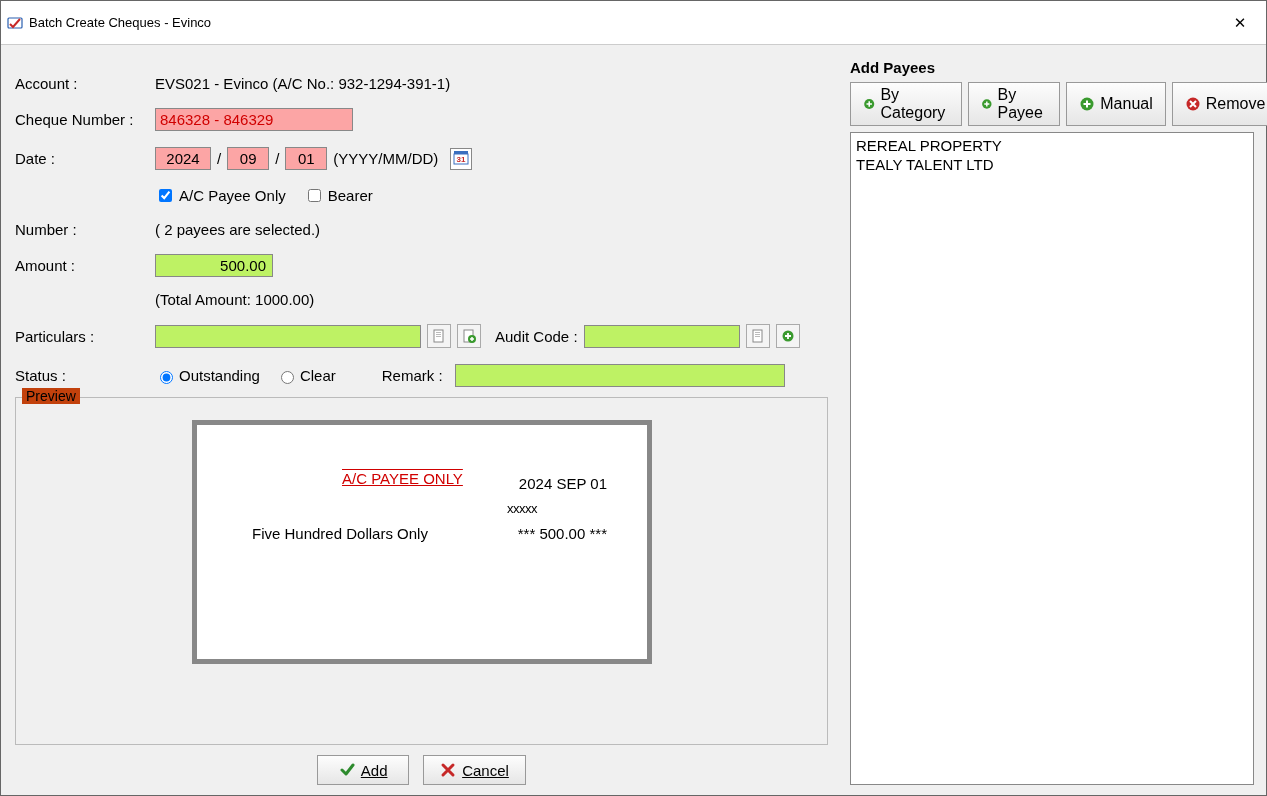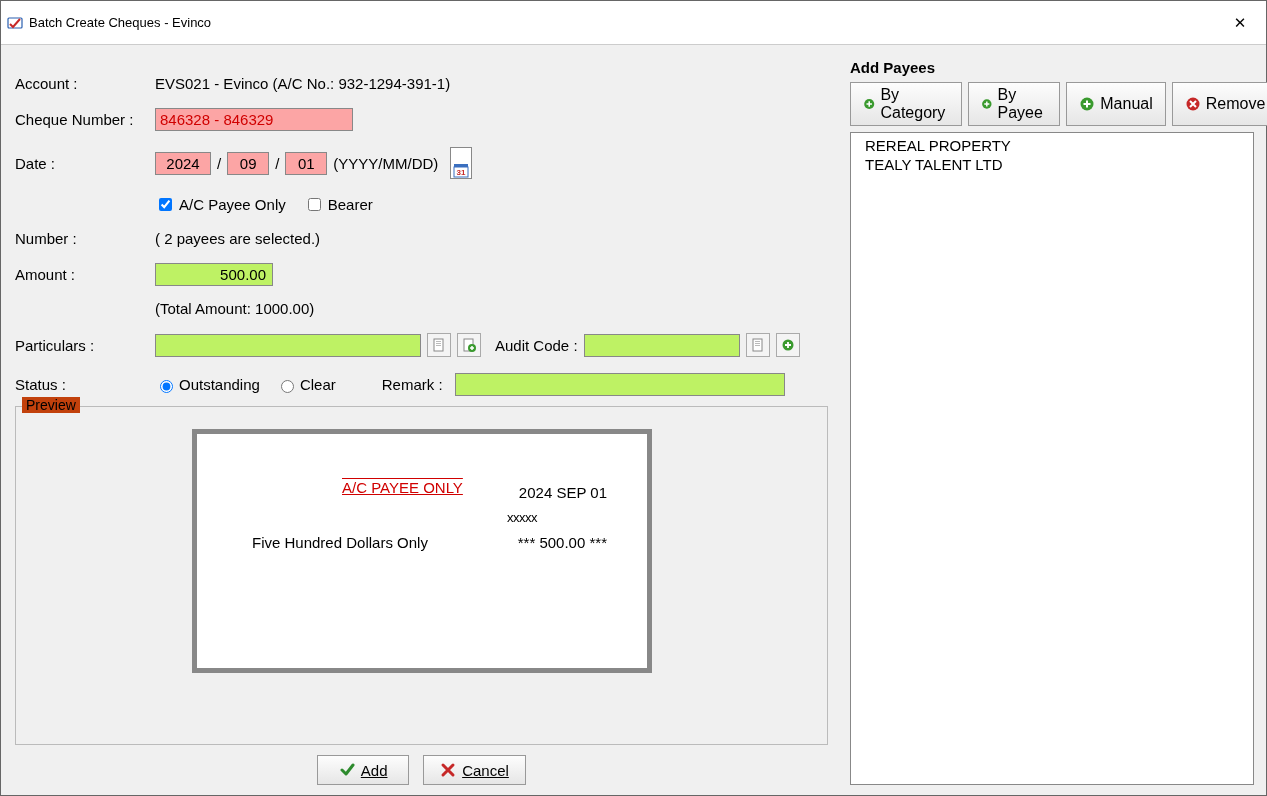--- a/index.html
+++ b/index.html
@@ -106,23 +106,23 @@
     display: inline-flex;
     align-items: center;
     justify-content: center;
     width: 24px; height: 24px;
     border: 1px solid #aaa;
     background: #f4f4f4;
     cursor: default;
   }
   .cal-icon {
     display: inline-flex;
-    align-items: flex-end;
+    align-items: flex-start;
     justify-content: center;
-    width: 22px; height: 32px;
+    width: 22px; height: 22px;
     border: 1px solid #888;
     background: #fff;
     margin-left: 6px;
   }
   .cb-row {
     display: flex;
     align-items: center;
     gap: 6px;
     margin-left: 140px;
     margin-bottom: 16px;
@@ -222,21 +222,20 @@
   .payee-list {
     flex: 1;
     border: 1px solid #888;
     background: #fff;
     padding: 3px 5px;
     font-size: 15px;
     overflow: auto;
   }
   .payee-list div {
     padding: 1px 0;
-    margin-left: 9px;
   }
   svg { display: block; }
 </style>
 </head>
 <body>
 
 <div class="window">
   <div class="titlebar">
     <span class="app-icon">
       <svg width="16" height="16" viewBox="0 0 16 16">

